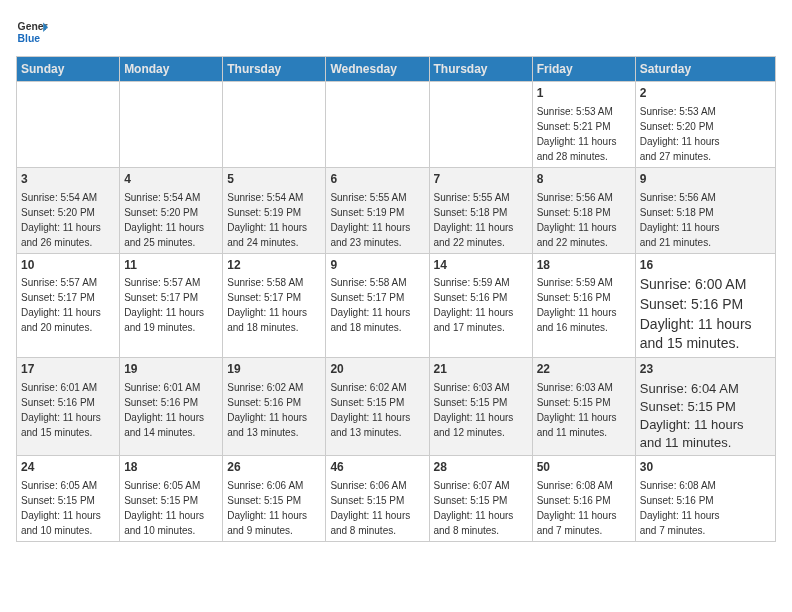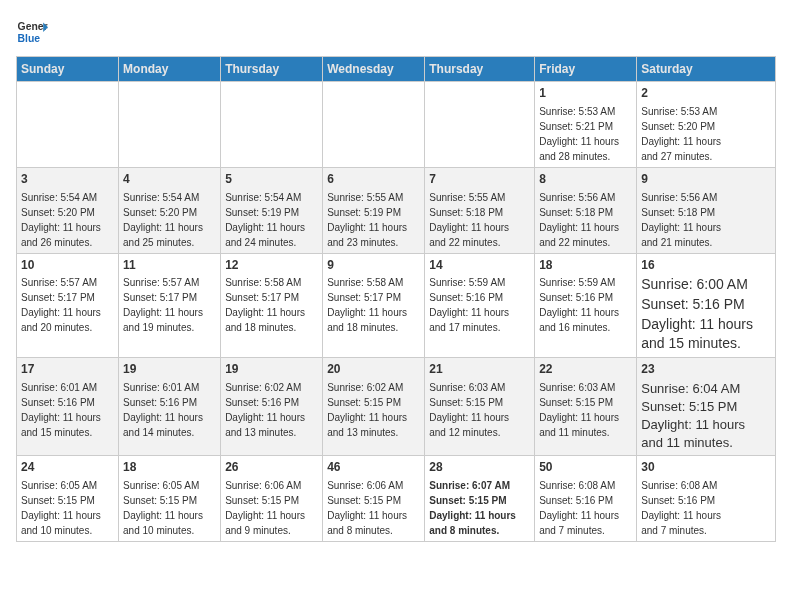--- a/index.html
+++ b/index.html
@@ -218,21 +218,21 @@
 Daylight: 11 hours
 and 10 minutes.</span></td>
         <td><span class="day-num">26</span><span style="white-space: pre-line; font-size: 10px;">Sunrise: 6:06 AM
 Sunset: 5:15 PM
 Daylight: 11 hours
 and 9 minutes.</span></td>
         <td><span class="day-num">46</span><span style="white-space: pre-line; font-size: 10px;">Sunrise: 6:06 AM
 Sunset: 5:15 PM
 Daylight: 11 hours
 and 8 minutes.</span></td>
-        <td><span class="day-num">28</span><span style="white-space: pre-line; font-size: 10px; font-weight: bold;">Sunrise: 6:07 AM
+        <td><span class="day-num">28</span><span style="white-space: pre-line; font-size: 10px;">Sunrise: 6:07 AM
 Sunset: 5:15 PM
 Daylight: 11 hours
 and 8 minutes.</span></td>
         <td><span class="day-num">50</span><span style="white-space: pre-line; font-size: 10px;">Sunrise: 6:08 AM
 Sunset: 5:16 PM
 Daylight: 11 hours
 and 7 minutes.</span></td>
         <td><span class="day-num">30</span><span style="white-space: pre-line; font-size: 10px;">Sunrise: 6:08 AM
 Sunset: 5:16 PM
 Daylight: 11 hours

